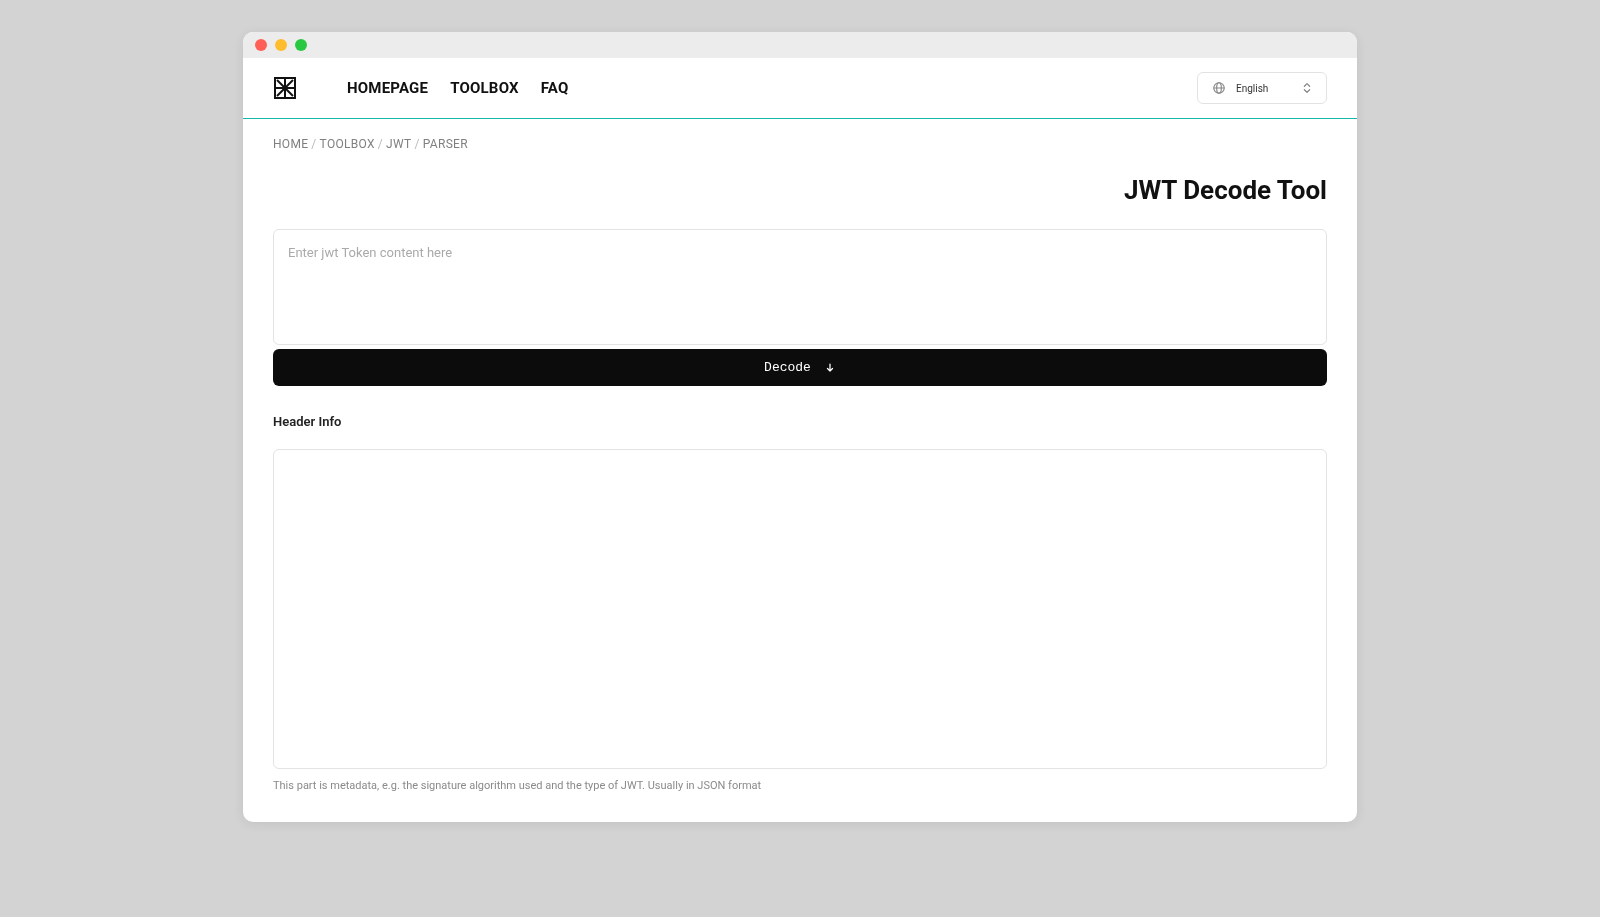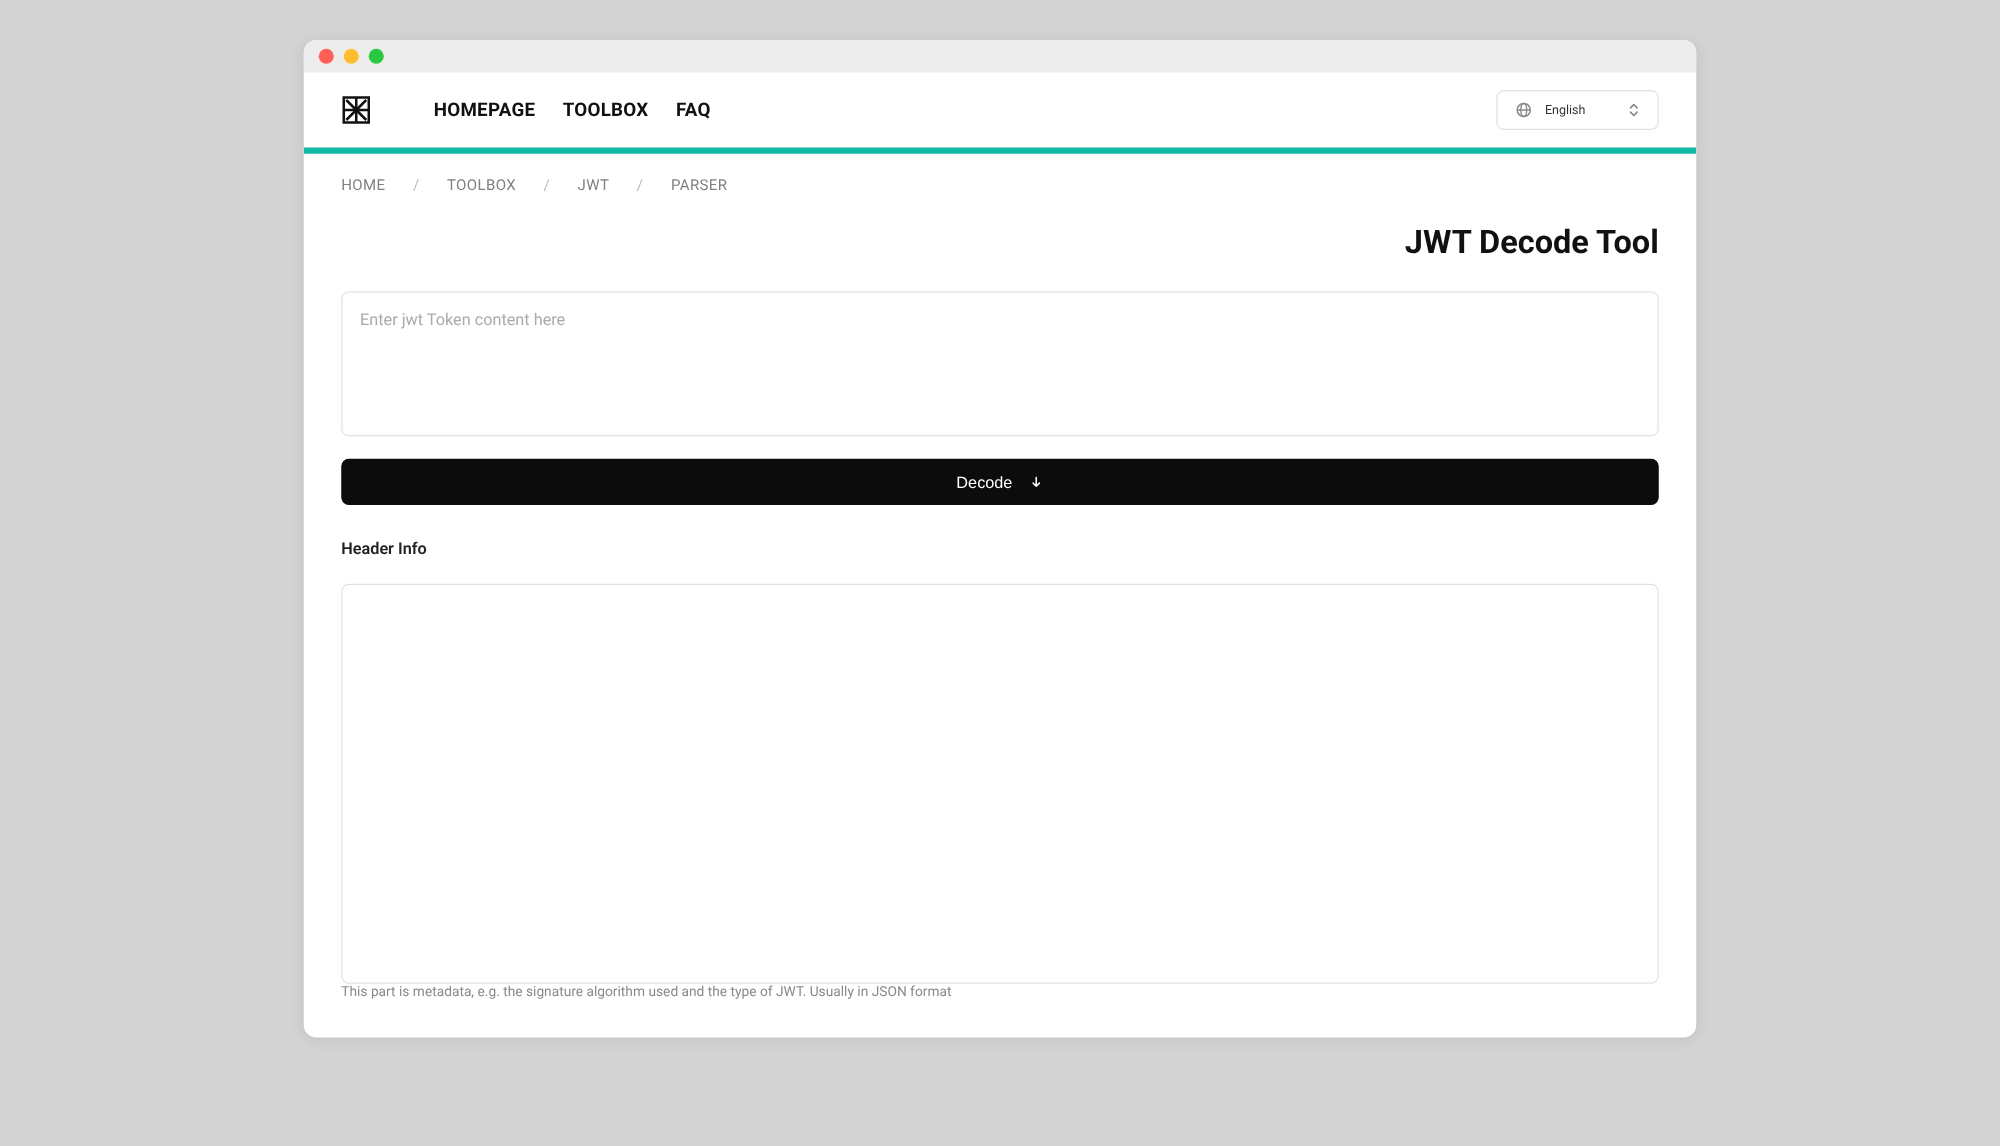--- a/index.html
+++ b/index.html
@@ -30,21 +30,21 @@
       height: 12px;
       border-radius: 50%;
     }
     .tl-red { background: #ff5f57; }
     .tl-yellow { background: #ffbd2e; }
     .tl-green { background: #28c940; }
     .header {
       display: flex;
       align-items: center;
       padding: 14px 30px;
-      border-bottom: 5px solid #14b8a6;
+      border-bottom: 1px solid #14b8a6;
     }
     .logo {
       width: 24px;
       height: 24px;
       margin-right: 50px;
     }
     .nav {
       display: flex;
       gap: 22px;
     }
@@ -69,21 +69,21 @@
       min-width: 130px;
       justify-content: space-between;
     }
     .lang-left { display: flex; align-items: center; gap: 10px; }
     .globe-icon { width: 14px; height: 14px; color: #888; }
     .chevrons { width: 10px; height: 14px; color: #888; }
     .breadcrumb {
       padding: 18px 30px 0;
       display: flex;
       align-items: center;
-      gap: 22px;
+      gap: 3px;
       font-size: 12px;
       letter-spacing: 0.3px;
       color: #808080;
     }
     .breadcrumb-item { cursor: pointer; }
     .breadcrumb-sep { color: #bbb; }
     .content { padding: 24px 30px 30px; }
     .page-title {
       font-size: 26px;
       font-weight: 700;
@@ -112,25 +112,25 @@
     .decode-btn {
       width: 100%;
       background: #0c0c0c;
       color: #fff;
       border: none;
       border-radius: 6px;
       padding: 11px 0;
       font-size: 13px;
       font-weight: 500;
       cursor: pointer;
-      margin-top: 14px;
       display: flex;
       align-items: center;
       justify-content: center;
       gap: 13px;
+      font-family: Liberation Mono, monospace;
     }
     .down-arrow { width: 12px; height: 12px; }
     .outputs {
       display: flex;
       gap: 26px;
       margin-top: 28px;
     }
     .output-col { flex: 1; display: flex; flex-direction: column; }
     .output-box {
       border: 1px solid #e3e3e3;
@@ -138,20 +138,21 @@
       height: 320px;
       margin-top: 10px;
       padding: 12px;
       font-size: 13px;
       color: #333;
       background: #fff;
     }
     .hint {
       font-size: 11px;
       color: #8a8a8a;
+      margin-top: 10px;
     }
   </style>
 </head>
 <body>
 
 <div class="window">
   <div class="titlebar">
     <div class="traffic-light tl-red"></div>
     <div class="traffic-light tl-yellow"></div>
     <div class="traffic-light tl-green"></div>

